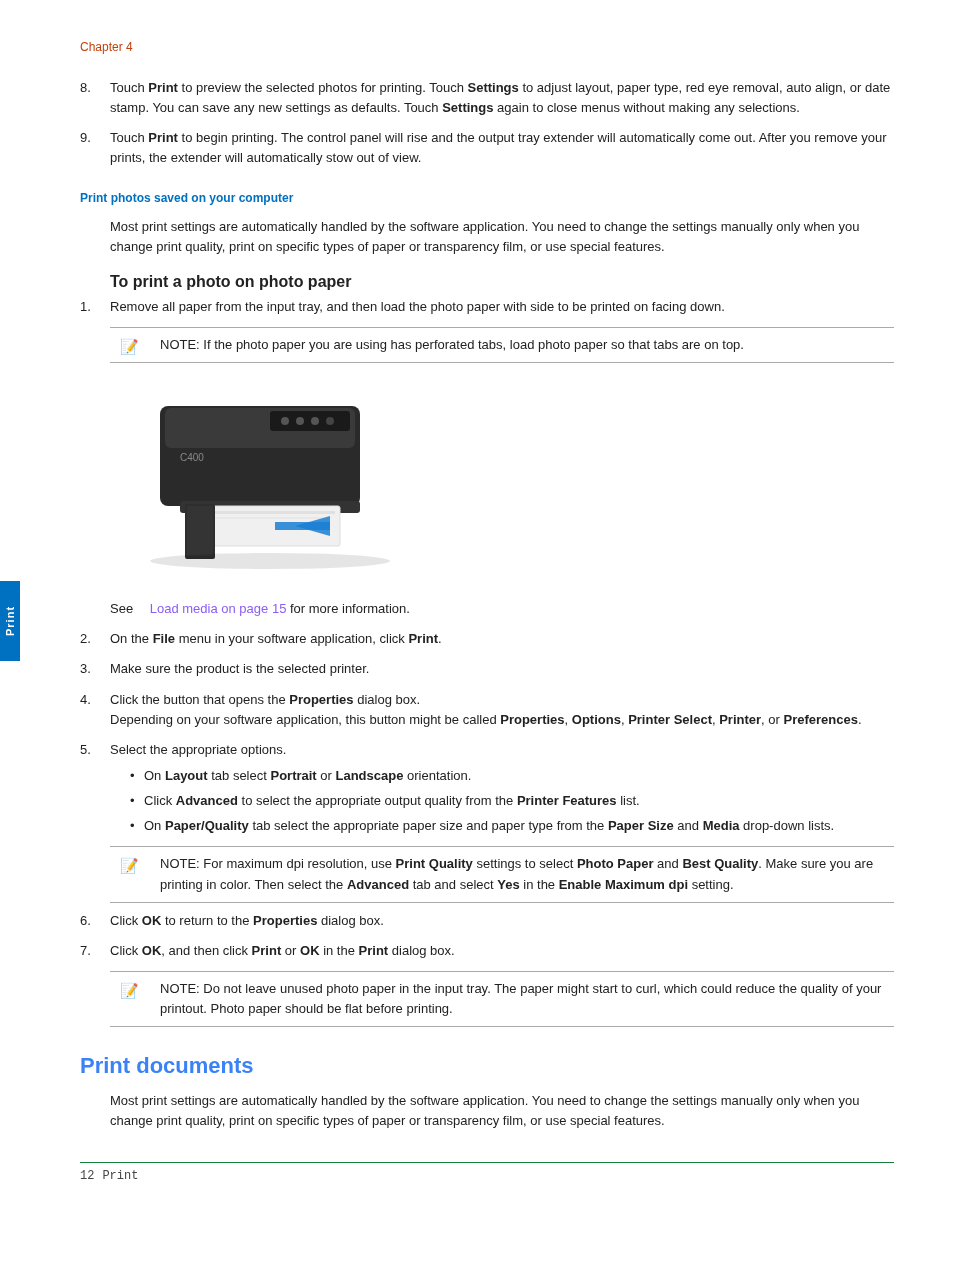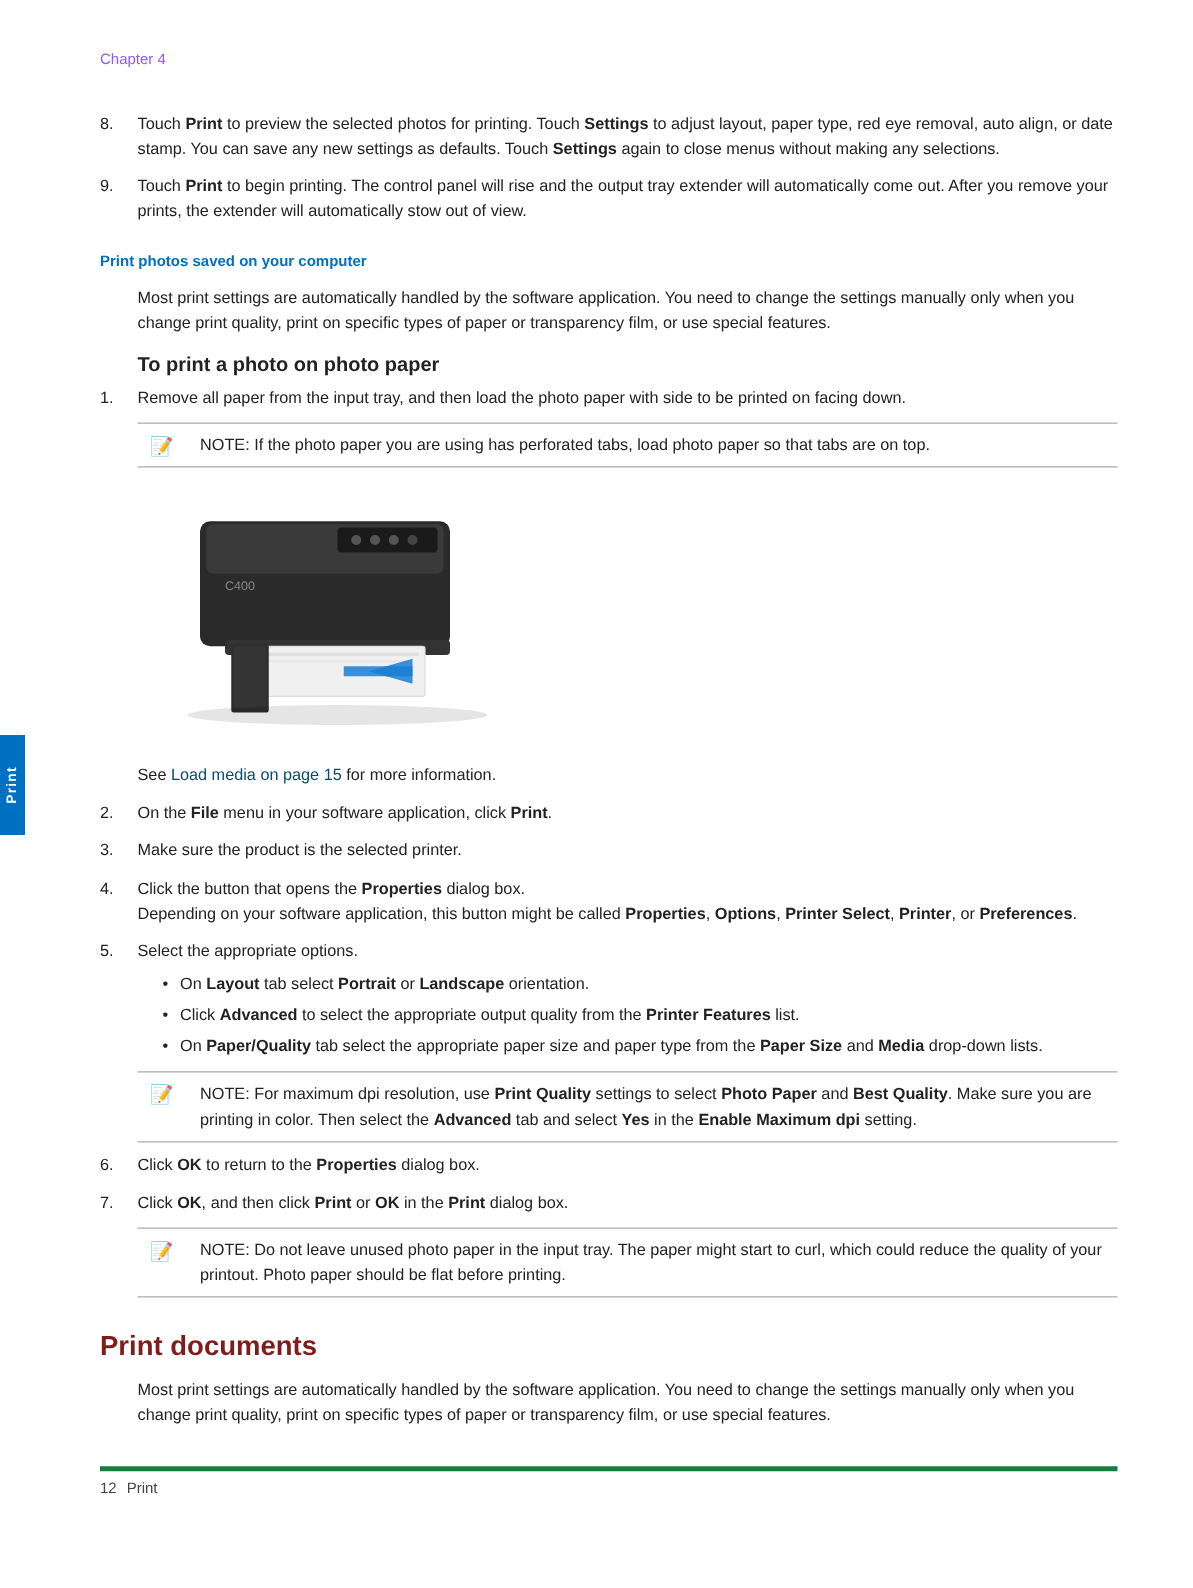--- a/index.html
+++ b/index.html
@@ -11,23 +11,23 @@
       width: 954px;
       min-height: 1270px;
       position: relative;
       overflow-x: hidden;
     }
     .page {
       padding: 40px 60px 60px 80px;
       position: relative;
     }
     .chapter-label {
-      color: #8b5cf6;
-      font-size: 12px;
-      margin-bottom: 35px;
+      color: #c2410c;
+      font-size: 12px;
+      margin-bottom: 24px;
     }
     .step-block {
       margin-bottom: 10px;
       padding-left: 30px;
       position: relative;
       line-height: 1.55;
     }
     .step-number {
       position: absolute;
       left: 0;
@@ -76,53 +76,55 @@
       height: 200px;
       display: flex;
       align-items: center;
       justify-content: flex-start;
     }
     .printer-svg {
       width: 280px;
       height: 190px;
     }
     .link-text {
-      color: #0c4a6e;
+      color: #8b5cf6;
       text-decoration: none;
+      margin-left: 13px;
     }
     .bullet-list {
       margin: 6px 0 6px 20px;
       list-style: none;
     }
     .bullet-list li {
       padding-left: 14px;
       position: relative;
       margin-bottom: 5px;
       line-height: 1.55;
     }
     .bullet-list li::before {
       content: '•';
       position: absolute;
       left: 0;
       color: #222;
     }
     .main-heading {
-      color: #7f1d1d;
+      color: #3b82f6;
       font-size: 22px;
       font-weight: bold;
       margin: 26px 0 12px 0;
     }
     .footer-bar {
-      border-top: 4px solid #15803d;
+      border-top: 1px solid #15803d;
       margin-top: 30px;
       padding-top: 6px;
       padding-left: 0;
       display: flex;
       align-items: center;
       gap: 8px;
+      font-family: Liberation Mono, monospace;
     }
     .footer-page {
       font-size: 12px;
       color: #444;
     }
     .footer-chapter {
       font-size: 12px;
       color: #444;
     }
     b { font-weight: bold; }

